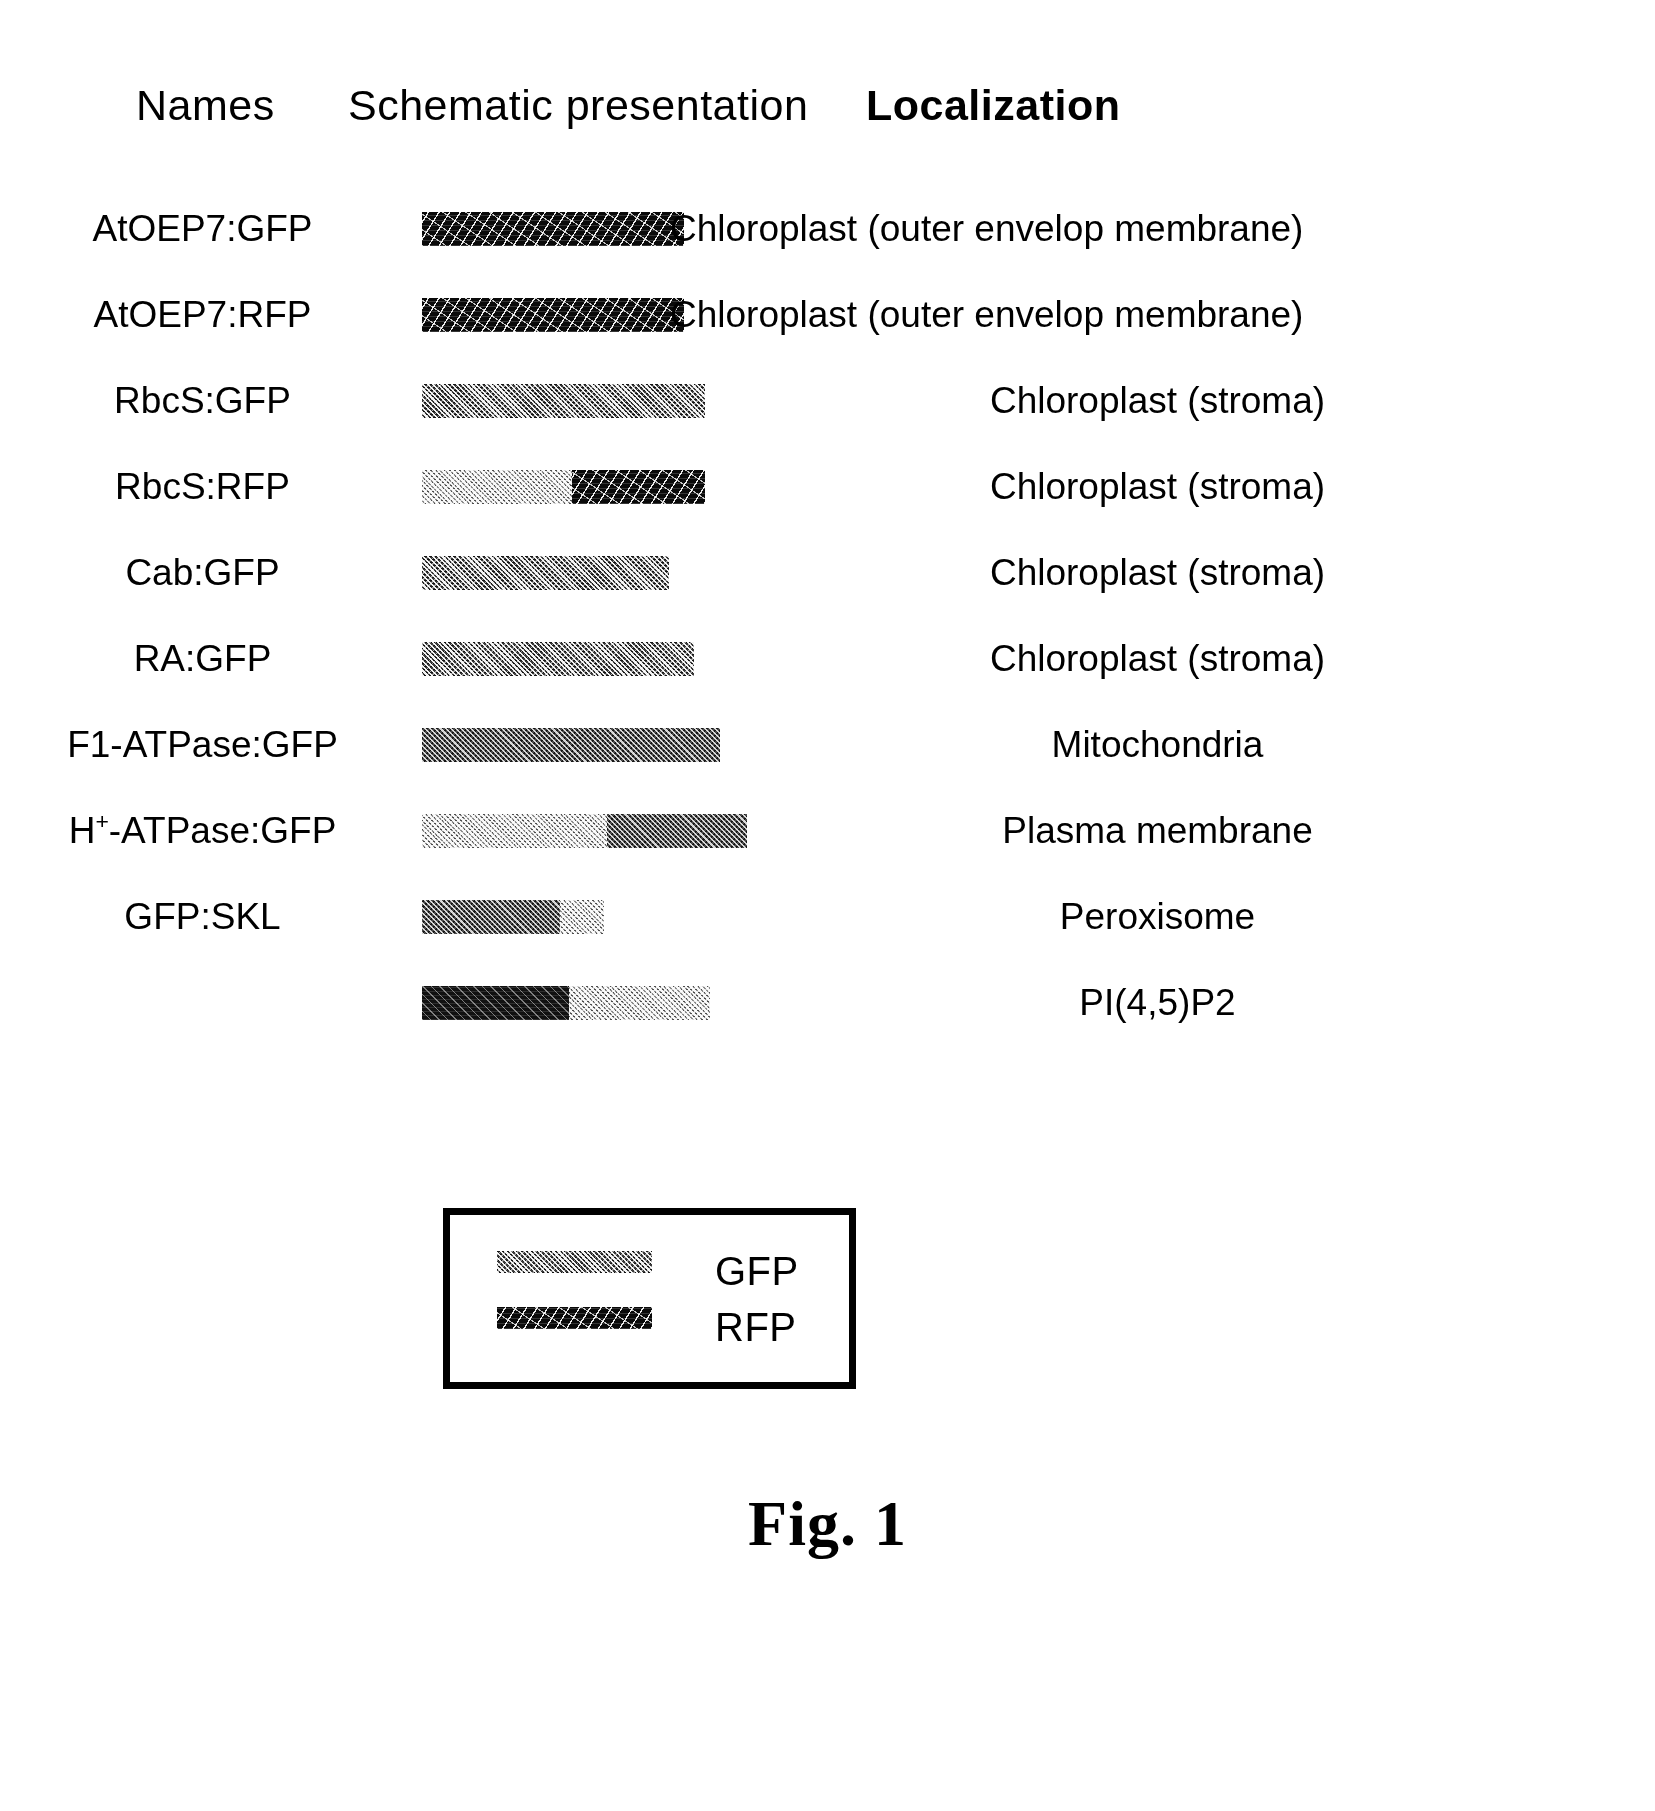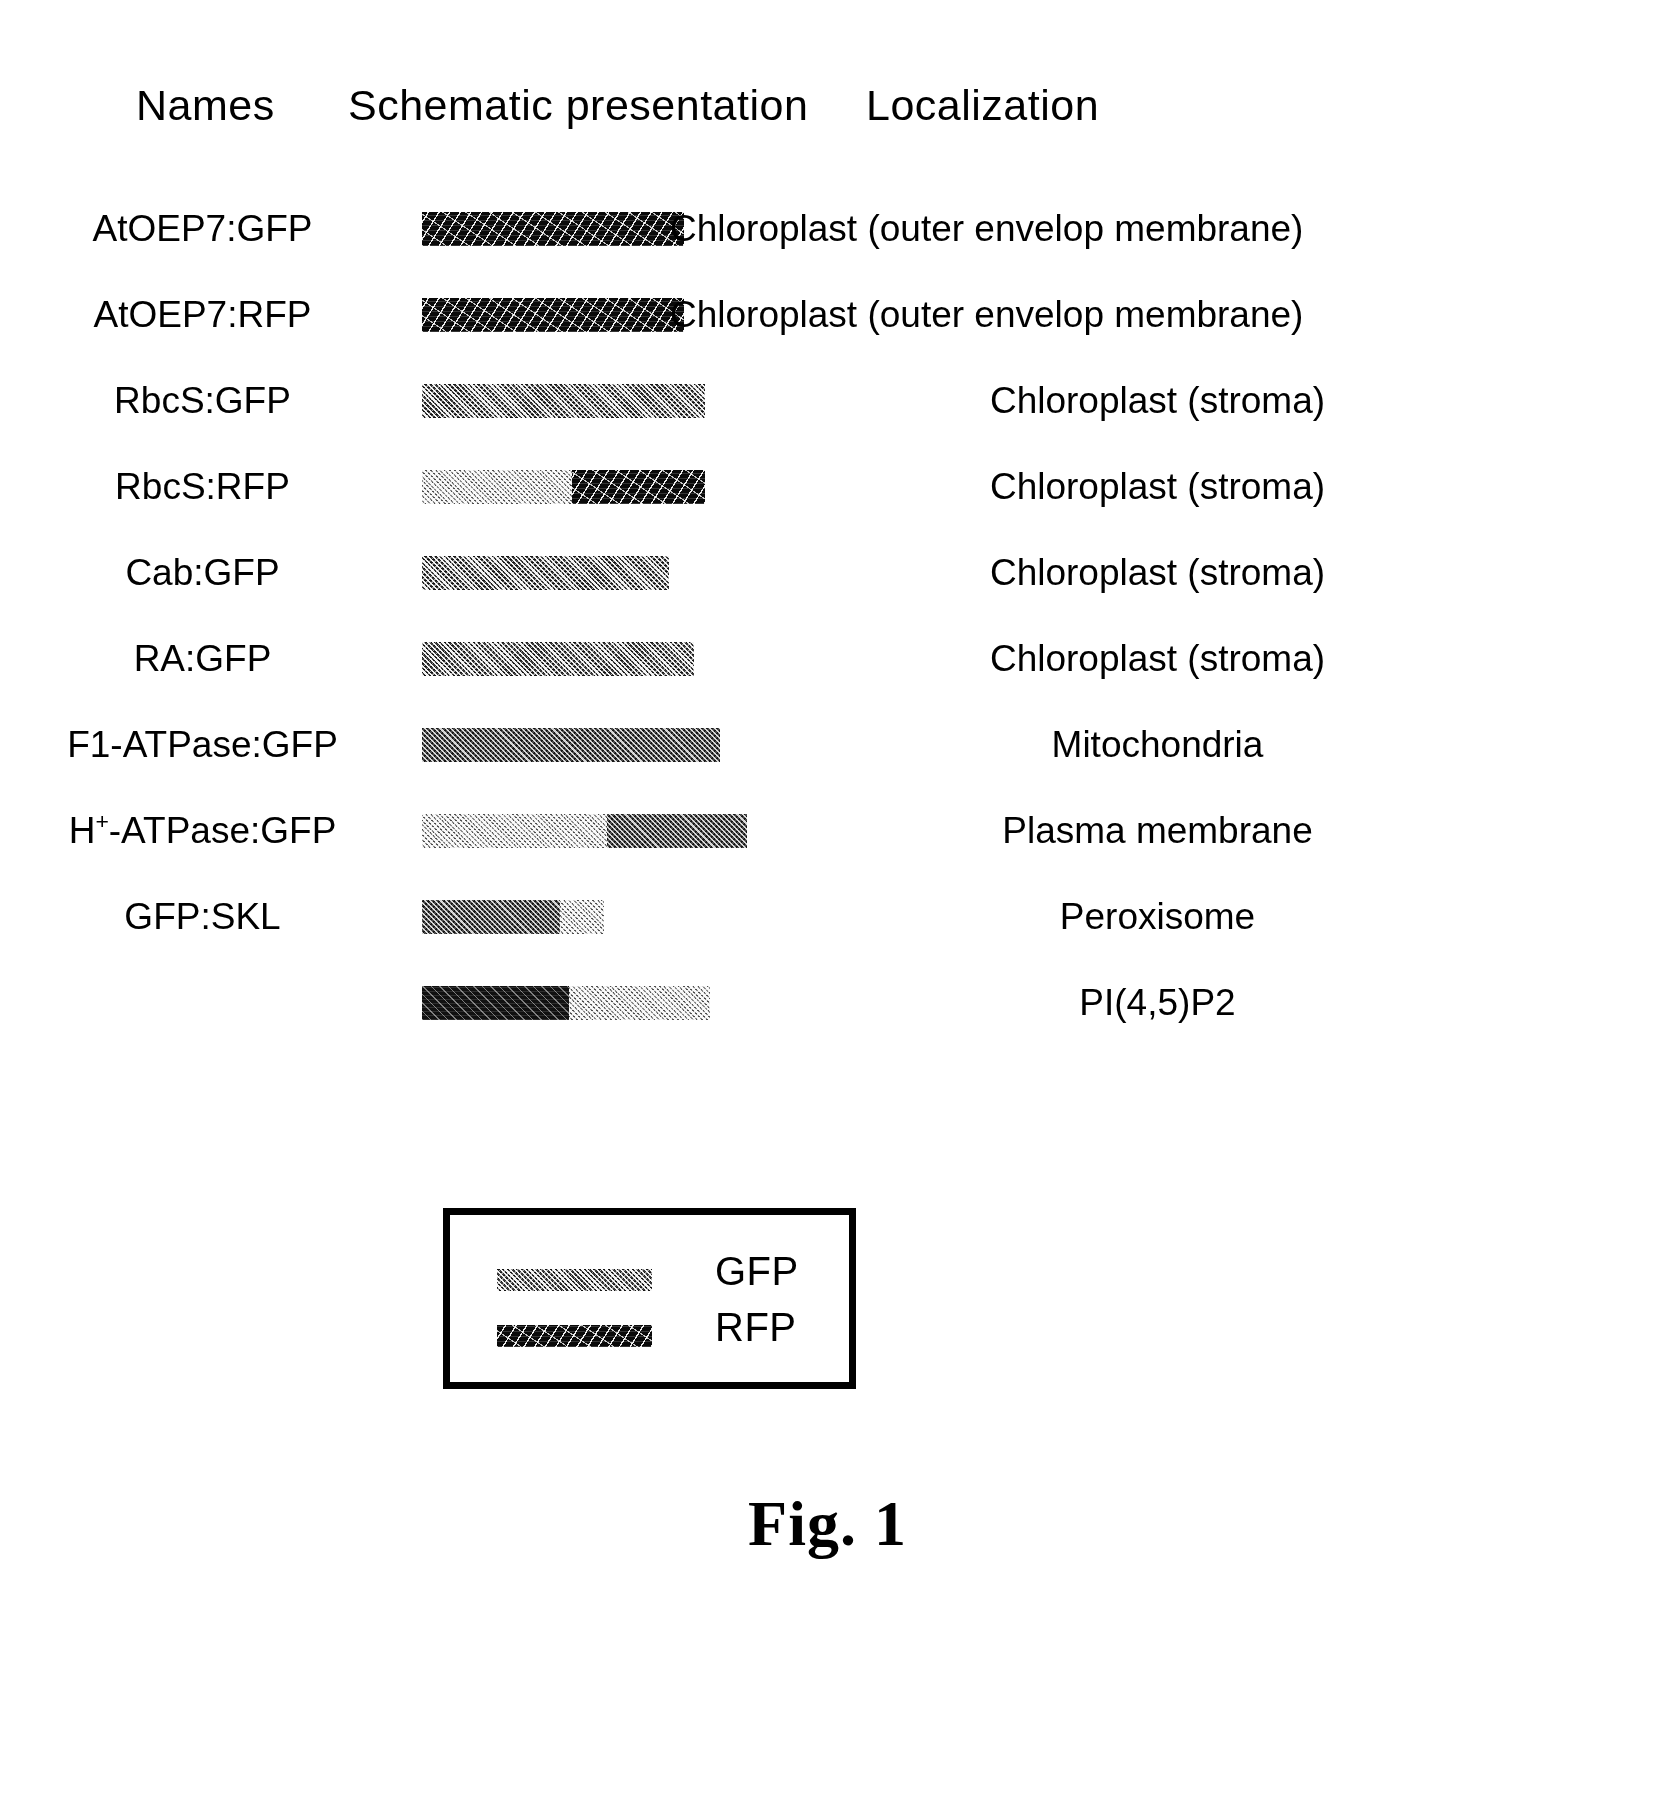--- a/index.html
+++ b/index.html
@@ -34,21 +34,21 @@
   .hdr {
     position: absolute;
     font-size: 43px;
     font-weight: 400;
     letter-spacing: 0.5px;
     white-space: nowrap;
     line-height: 1;
   }
   .hdr-names        { left: 136px; top: 0; }
   .hdr-schematic    { left: 348px; top: 0; }
-  .hdr-localization { left: 866px; top: 0; }
+  .hdr-localization { left: 866px; top: 0; font-weight: bold; }
 
   
   .rows {
     position: absolute;
     left: 0;
     top: 186px;
     width: 1655px;
   }
   .row {
     position: relative;
@@ -179,21 +179,21 @@
     border: 7px solid #000;
     background: #fff;
     box-sizing: border-box;
   }
   .legend-row {
     position: absolute;
     left: 0;
     width: 100%;
     height: 40px;
     display: flex;
-    align-items: flex-end;
+    align-items: flex-start;
   }
   .legend-row.r0 { top: 36px; }
   .legend-row.r1 { top: 92px; }
   .legend-swatch {
     width: 155px;
     height: 22px;
     margin-left: 47px;
     overflow: hidden;
     background: #000;
   }

